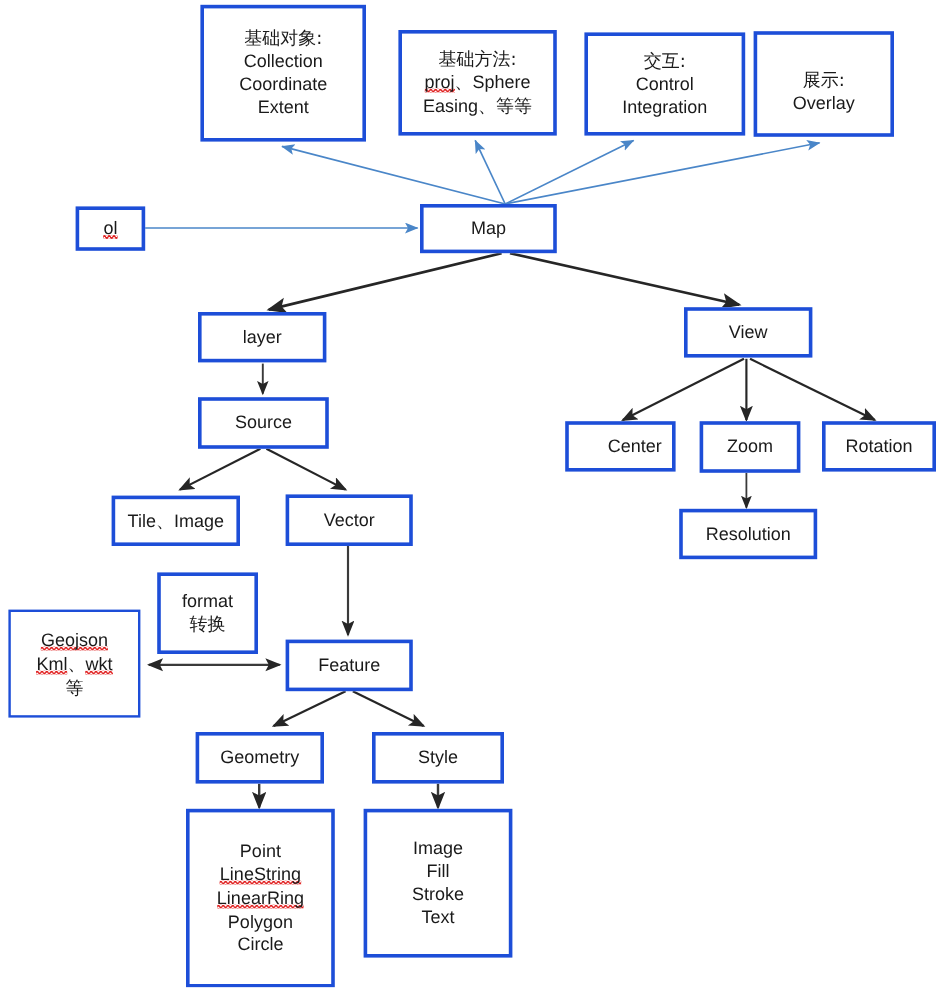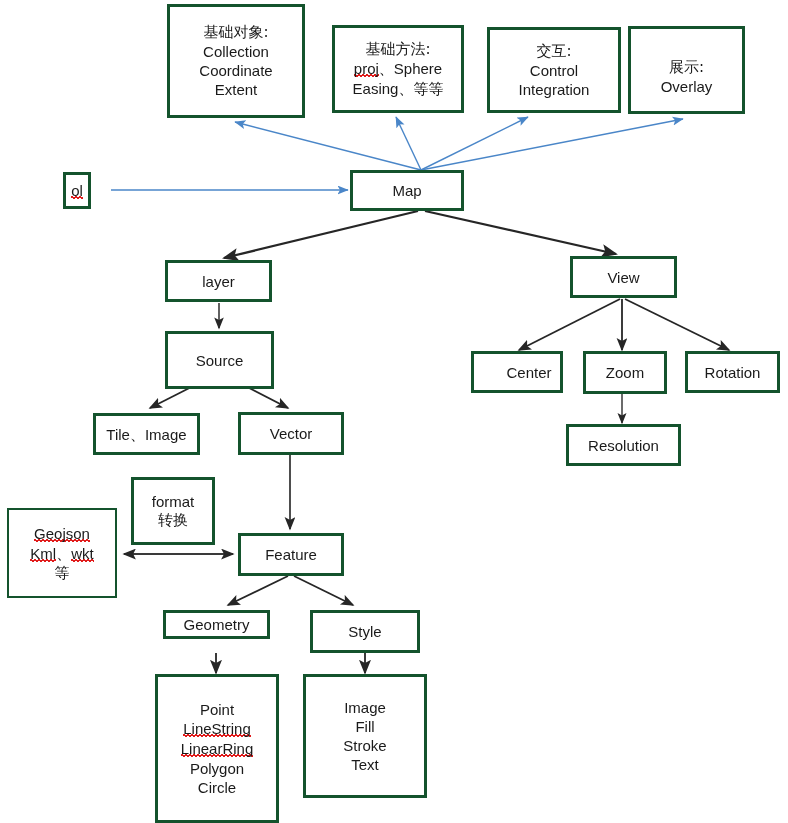--- a/index.html
+++ b/index.html
@@ -21,21 +21,21 @@
     position: absolute;
     left: 0;
     top: 0;
     width: 788px;
     height: 823px;
     pointer-events: none;
   }
   .node {
     position: absolute;
     box-sizing: border-box;
-    border: 3px solid #14532d;
+    border: 3px solid #1d4ed8;
     background: #ffffff;
     display: flex;
     flex-direction: column;
     align-items: center;
     justify-content: center;
     color: #1a1a1a;
     font-size: 15px;
     line-height: 1.0;
     z-index: 2;
   }
@@ -176,39 +176,39 @@
     <span class="ln cjk">交互:</span>
     <span class="ln">Control</span>
     <span class="ln">Integration</span>
   </div>
 
   <div class="node" style="left:628px; top:26px; width:117px; height:88px; justify-content:center; padding-top:14px;">
     <span class="ln cjk">展示:</span>
     <span class="ln">Overlay</span>
   </div>
 
-  <div class="node" style="left:63px; top:172px; width:28px; height:37px;">
+  <div class="node" style="left:63px; top:172px; width:58px; height:37px;">
     <span class="ln">
       <span class="sp">ol</span>
     </span>
   </div>
 
   <div class="node" style="left:350px; top:170px; width:114px; height:41px;">
     <span class="ln">Map</span>
   </div>
 
   <div class="node" style="left:165px; top:260px; width:107px; height:42px;">
     <span class="ln">layer</span>
   </div>
 
   <div class="node" style="left:570px; top:256px; width:107px; height:42px;">
     <span class="ln">View</span>
   </div>
 
-  <div class="node" style="left:165px; top:331px; width:109px; height:58px;">
+  <div class="node" style="left:165px; top:331px; width:109px; height:43px;">
     <span class="ln">Source</span>
   </div>
 
   <div class="node" style="left:93px; top:413px; width:107px; height:42px;">
     <span class="ln mixed">Tile、Image</span>
   </div>
 
   <div class="node" style="left:238px; top:412px; width:106px; height:43px;">
     <span class="ln">Vector</span>
   </div>
@@ -241,21 +241,21 @@
     <span class="ln mixed">
       <span class="sp">Kml</span><span>、</span><span class="sp">wkt</span>
     </span>
     <span class="ln cjk">等</span>
   </div>
 
   <div class="node" style="left:238px; top:533px; width:106px; height:43px;">
     <span class="ln">Feature</span>
   </div>
 
-  <div class="node" style="left:163px; top:610px; width:107px; height:29px;">
+  <div class="node" style="left:163px; top:610px; width:107px; height:43px;">
     <span class="ln">Geometry</span>
   </div>
 
   <div class="node" style="left:310px; top:610px; width:110px; height:43px;">
     <span class="ln">Style</span>
   </div>
 
   <div class="node" style="left:155px; top:674px; width:124px; height:149px;">
     <span class="ln">Point</span>
     <span class="ln">

